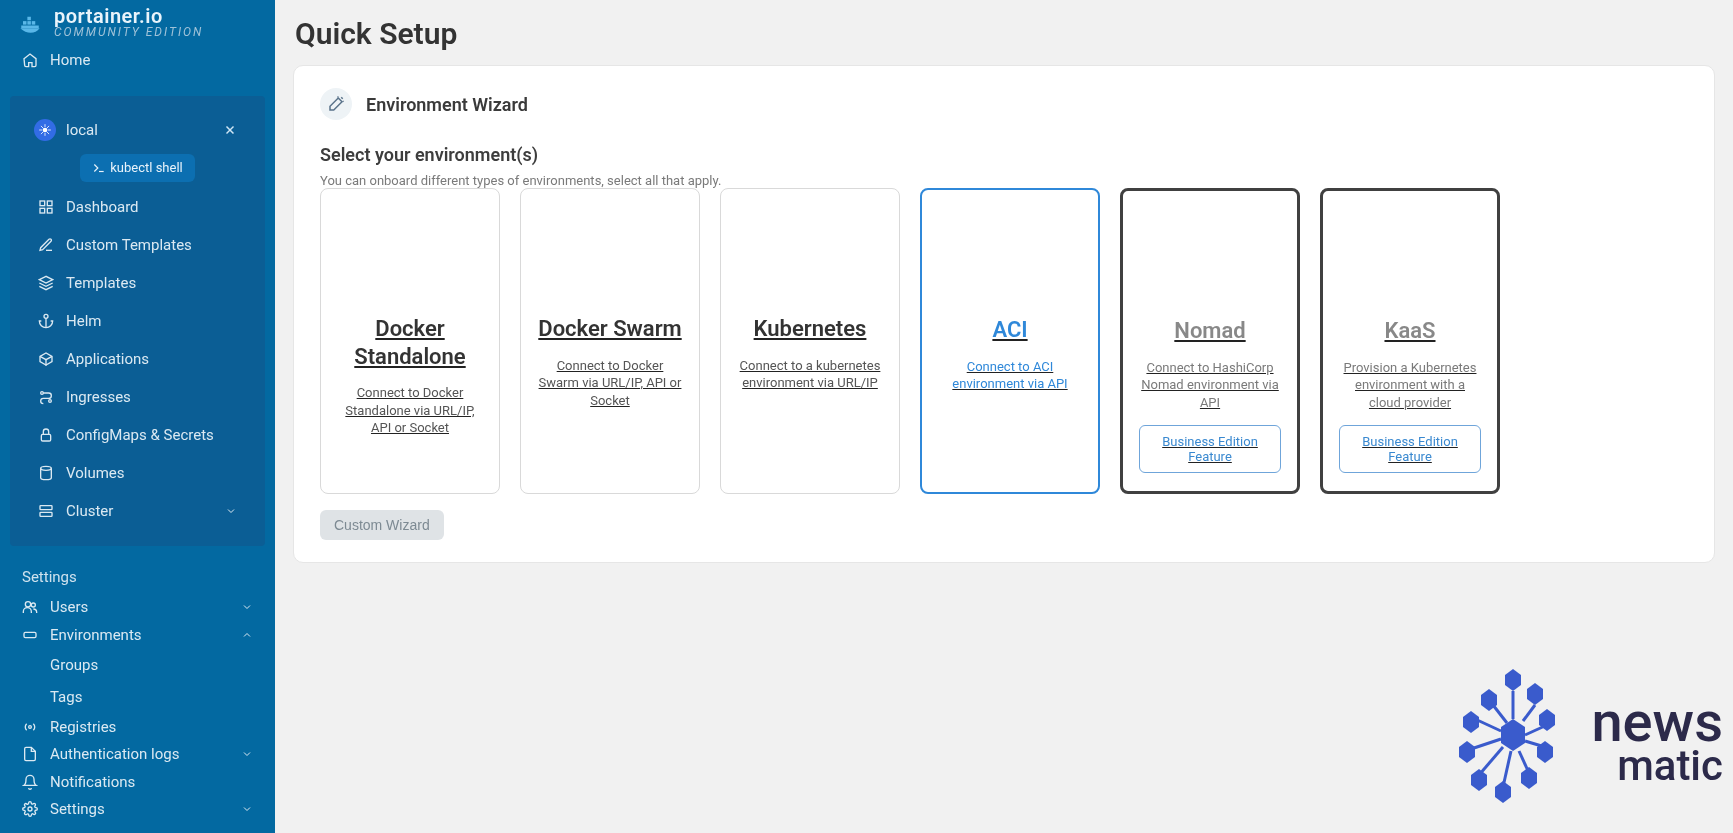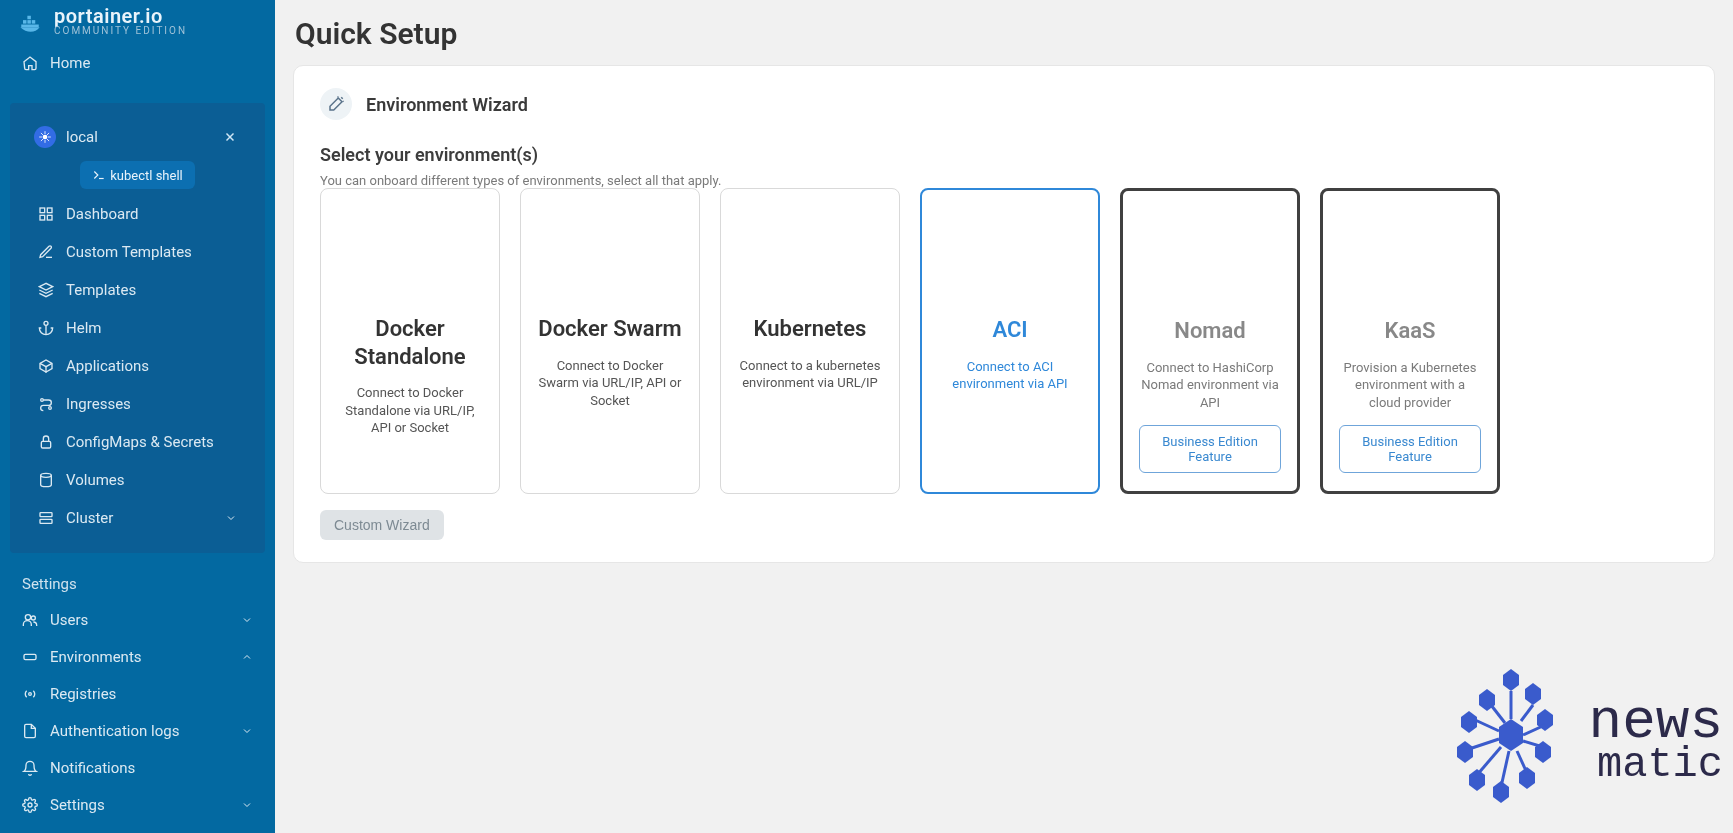--- a/index.html
+++ b/index.html
@@ -29,21 +29,21 @@
     display: flex;
     align-items: center;
     gap: 10px;
     padding: 0 6px 8px 6px;
   }
   .brand .logo {
     width: 28px; height: 28px;
   }
   .brand .txt { display: flex; flex-direction: column; line-height: 1; }
   .brand .name { font-size: 20px; letter-spacing: .5px; font-weight: 600; color: #e9f4fb; text-transform: lowercase; }
-  .brand .edition { font-size: 10px; letter-spacing: 2px; color: #9fc2d8; }
+  .brand .edition { font-size: 12px; letter-spacing: 2px; color: #9fc2d8; font-style: italic; }
 
   .nav-link,
   .nav-head {
     display: flex;
     align-items: center;
     gap: 12px;
     height: 38px;
     padding: 0 12px;
     color: #dbe9f2;
     font-size: 15px;
@@ -163,20 +163,21 @@
     margin-bottom: 8px;
   }
   .hint {
     font-size: 13px;
     color: #7a7a7a;
   }
 
   .cards {
     display: flex;
     gap: 20px;
+    text-decoration: underline;
   }
   .card {
     width: 180px;
     min-height: 300px;
     border: 1px solid #d9d9d9;
     border-radius: 8px;
     background: #fff;
     padding: 28px 16px 18px 16px;
     display: flex;
     flex-direction: column;
@@ -236,21 +237,21 @@
   .watermark {
     position: absolute;
     right: 10px;
     bottom: 12px;
     display: flex;
     align-items: center;
     gap: 18px;
     pointer-events: none;
   }
   .watermark .globe { width: 120px; height: 160px; }
-  .watermark .wm-text { display:flex; flex-direction:column; line-height:.9;font-family:Liberation Mono, monospace; }
+  .watermark .wm-text { display:flex; flex-direction:column; line-height:.9; }
   .watermark .wm-l1 { font-size: 56px; font-weight: 500; color: #2c2a4a; }
   .watermark .wm-l2 { font-size: 42px; font-weight: 500; color: #2c2a4a; text-align: right; }
 
 </style>
 </head>
 <body>
 
 <aside class="sidebar">
 
   <div class="brand">
@@ -403,20 +404,28 @@
   <a class="nav-link">
     <svg class="nav-icon" viewBox="0 0 24 24" fill="none" stroke="currentColor" stroke-width="2">
         <rect x="3" y="8" width="18" height="8" rx="2"></rect>
         <line x1="7" y1="12" x2="7" y2="12"></line>
       </svg>
     <span>Environments</span>
     <svg class="chev" viewBox="0 0 24 24" fill="none" stroke="currentColor" stroke-width="2">
         <polyline points="6 15 12 9 18 15"></polyline>
       </svg>
   </a>
+  <div class="sub-links">
+    <a class="nav-link">
+        <span>Groups</span>
+      </a>
+    <a class="nav-link">
+        <span>Tags</span>
+      </a>
+  </div>
 
   <a class="nav-link">
     <svg class="nav-icon" viewBox="0 0 24 24" fill="none" stroke="currentColor" stroke-width="2">
         <circle cx="12" cy="12" r="2"></circle>
         <path d="M7 7a7 7 0 0 0 0 10"></path>
         <path d="M17 7a7 7 0 0 1 0 10"></path>
       </svg>
     <span>Registries</span>
   </a>
 

